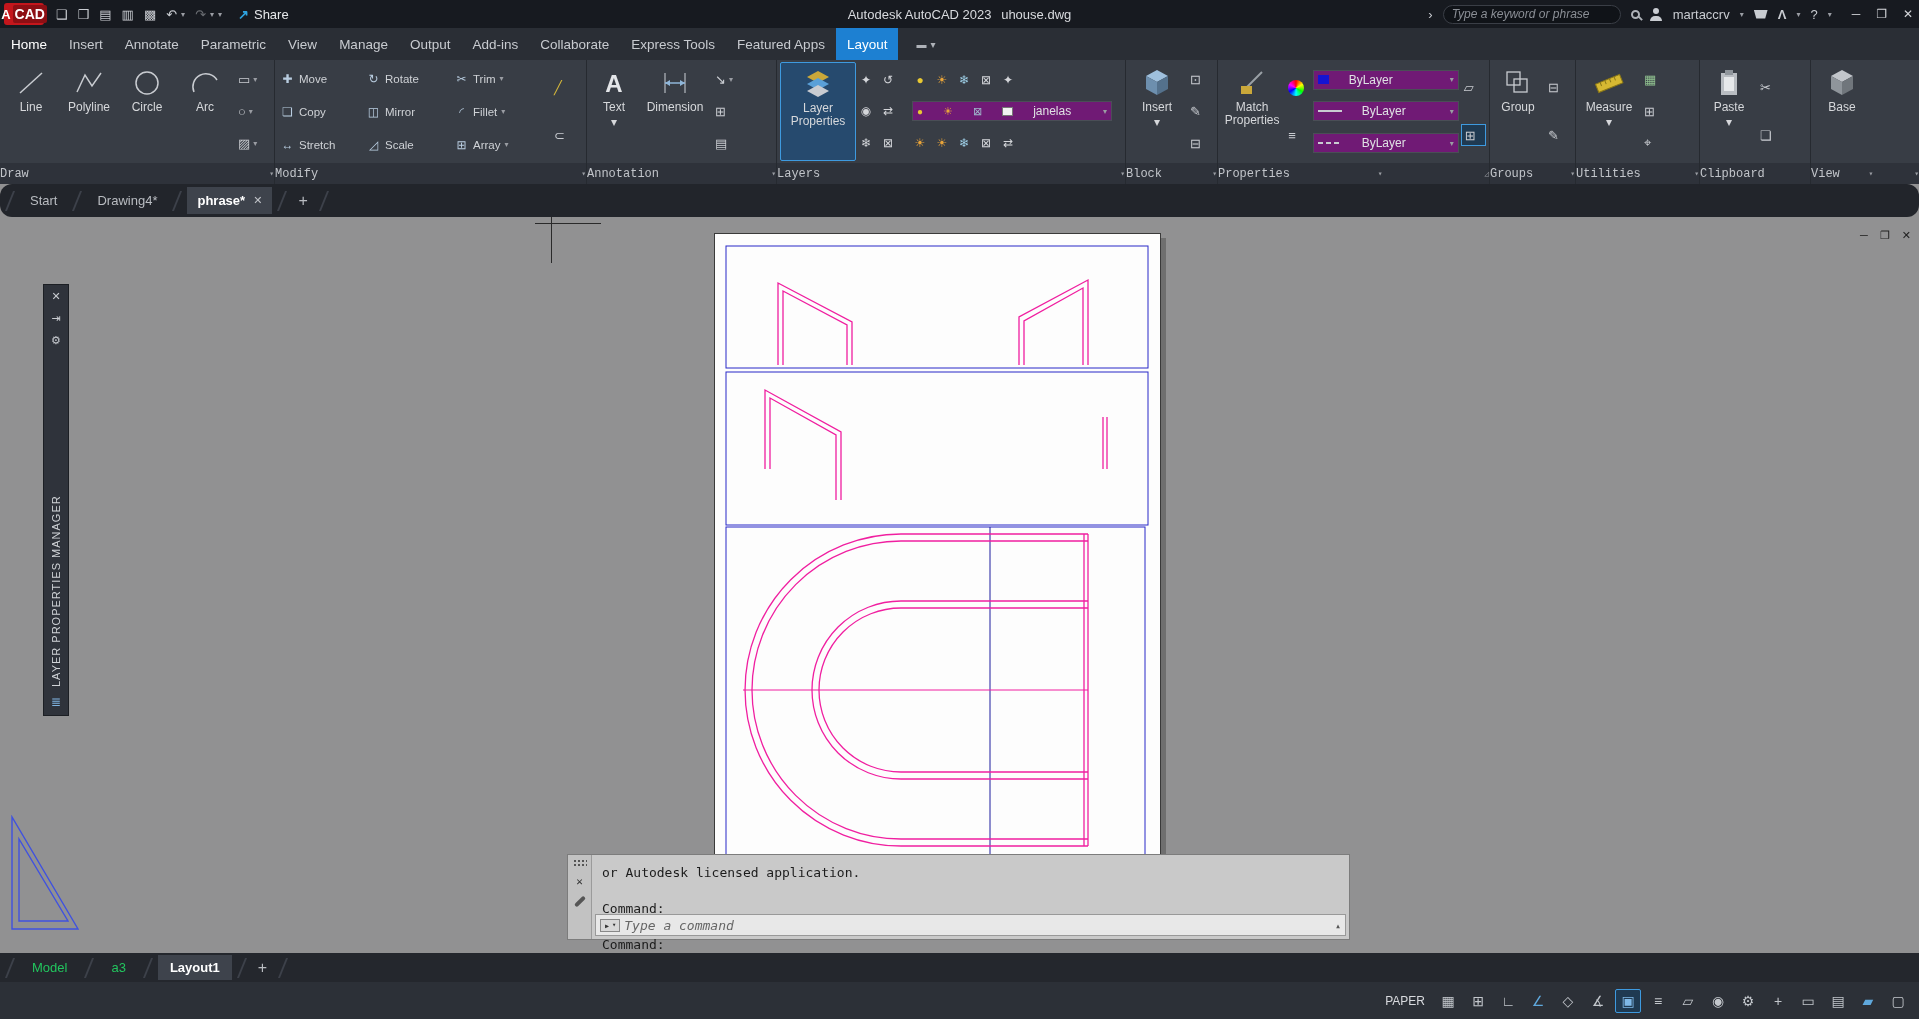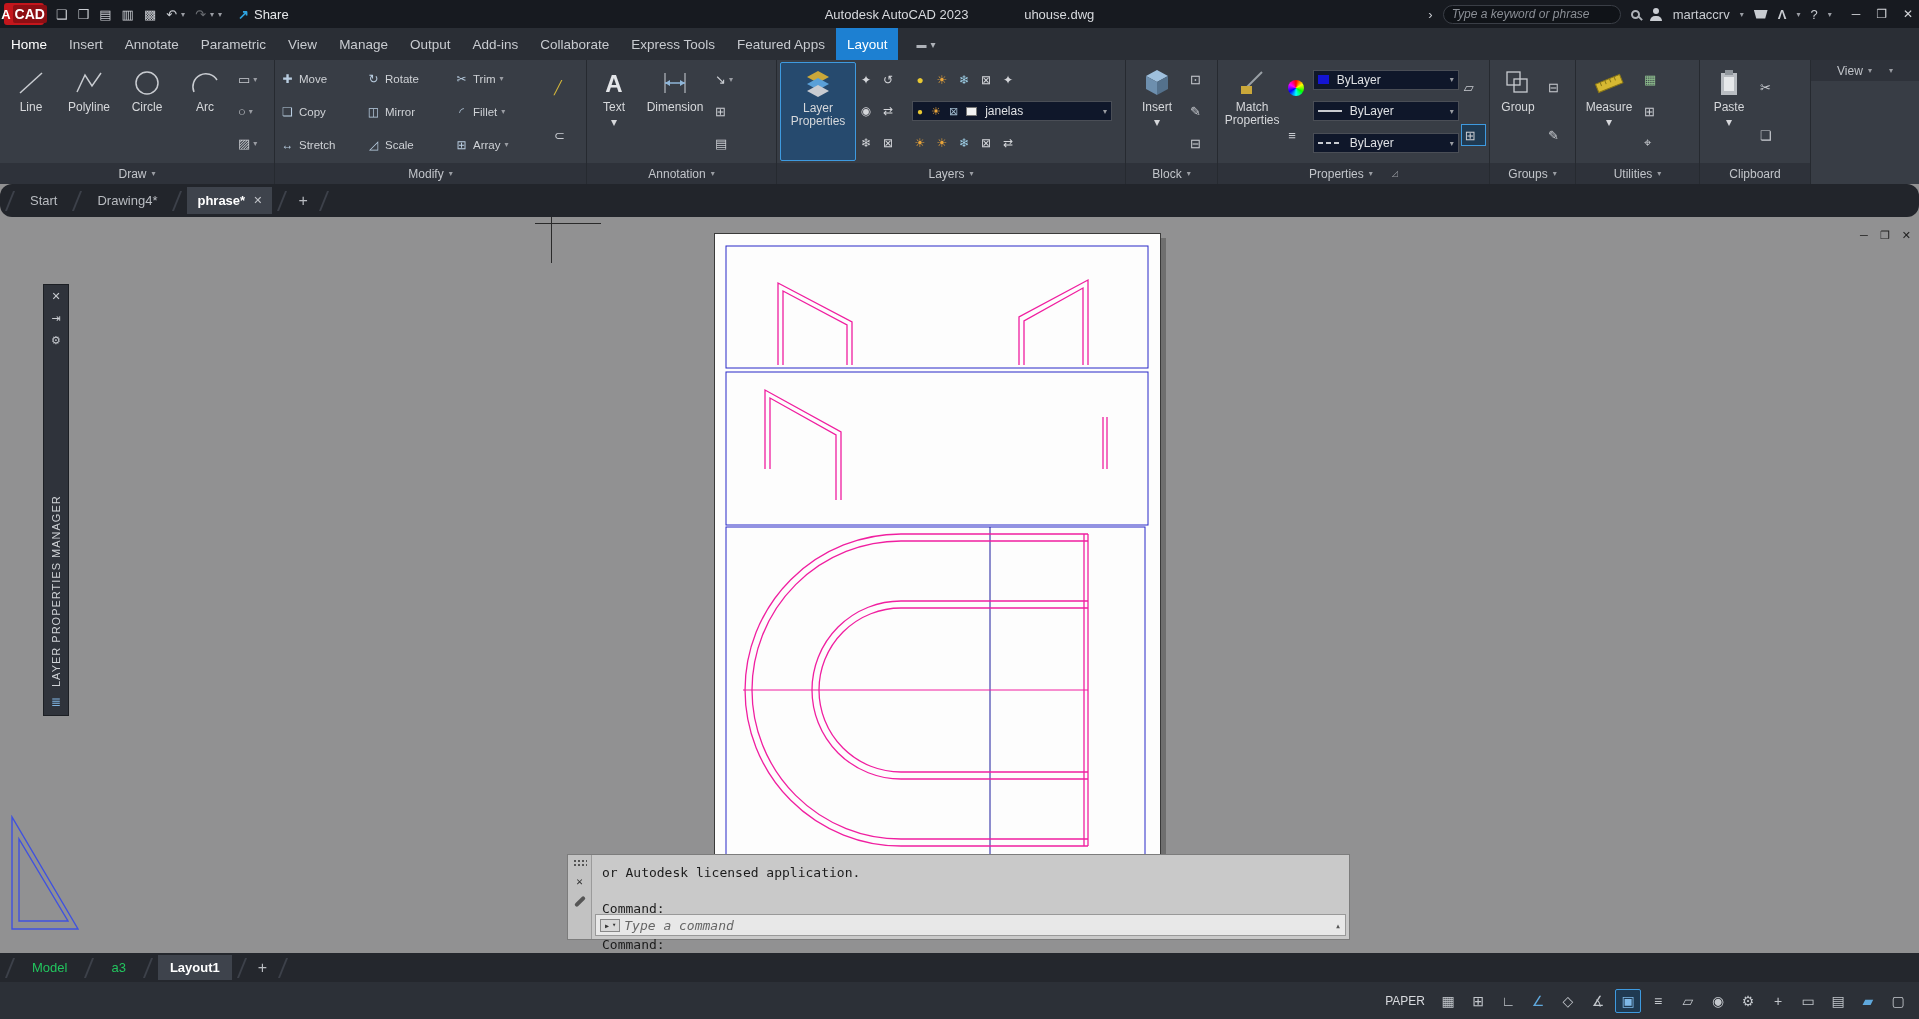--- a/index.html
+++ b/index.html
@@ -10,21 +10,21 @@
   
   #titlebar { position:absolute; top:0; left:0; right:0; height:28px; background:#171a20; display:flex; align-items:center; font-size:13px; z-index:50; }
   .logo { width:40px; height:22px; margin-left:4px; background:#c4161c; border-radius:3px; display:flex; align-items:center; justify-content:center; gap:2px; color:#fff; font-weight:bold; }
   .logo .cad { font-size:14px; background:#8d0f14; padding:1px 2px; border-radius:2px; }
   .qat { display:flex; align-items:center; gap:10px; margin-left:12px; color:#c9ccd1; font-size:13px; }
   .qat span { cursor:default; }
   .qat .dd { font-size:8px; color:#9a9da3; margin-left:-6px; }
   .share-box { display:flex; align-items:center; gap:5px; margin-left:16px; color:#e6e8ea; }
   .share-box .sicon { color:#2ea3e0; font-weight:bold; }
   #title-center { position:absolute; left:0; right:0; text-align:center; color:#d8dade; pointer-events:none; }
-  #title-center span { margin:0 26px; }
+  #title-center span { margin:0 3px; }
   #title-right { position:absolute; right:6px; display:flex; align-items:center; gap:10px; color:#c9ccd1; }
   .searchpill { width:178px; height:19px; background:#101318; border:1px solid #3a3e46; border-radius:10px; padding:0 8px; color:#c9ccd1; font-size:12px; }
   .searchpill::placeholder { font-style:italic; color:#8b8f96; }
   .mag { width:9px; height:9px; border:2px solid #aeb2b8; border-radius:50%; position:relative; display:inline-block; }
   .mag::after { content:""; position:absolute; width:6px; height:2px; background:#aeb2b8; transform:rotate(45deg); right:-5px; bottom:-2px; }
   .person { width:13px; height:13px; position:relative; display:inline-block; }
   .person::before { content:""; position:absolute; width:6px; height:6px; border-radius:50%; background:#c9ccd1; left:3px; top:0; }
   .person::after { content:""; position:absolute; width:12px; height:5px; border-radius:6px 6px 0 0; background:#c9ccd1; left:0; bottom:0; }
   .cart { width:14px; height:9px; background:#c9ccd1; clip-path:polygon(0 0,100% 0,82% 100%,18% 100%); position:relative; display:inline-block; }
   .winbtns { display:flex; gap:16px; margin-left:10px; font-size:12px; color:#d4d6da; }
@@ -34,33 +34,33 @@
   #ribbontabs { position:absolute; top:28px; left:0; right:0; height:32px; background:#2a2e35; display:flex; align-items:stretch; font-size:13.5px; z-index:49; }
   .rtab { display:flex; align-items:center; padding:0 11px; color:#c8cbd0; cursor:default; }
   .rtab.first { color:#ffffff; }
   .rtab.active { background:#1d80d2; color:#fff; }
   .rtoggle { display:flex; align-items:center; gap:4px; margin-left:10px; padding:0 8px; color:#aeb2b8; font-size:10px; }
 
   
   #ribbon { position:absolute; top:60px; left:0; right:0; height:124px; background:#383d45; z-index:48; }
   .panel { position:absolute; top:0; bottom:0; display:flex; flex-direction:column; border-right:1px solid #262a30; }
   .pbody { flex:1; display:flex; padding:2px 3px; gap:2px; }
-  .plabel { height:21px; background:#2e323a; display:flex; align-items:center; justify-content:center; gap:5px; font-size:12px; color:#c2c5ca; }
+  .plabel { height:21px; background:#2e323a; display:flex; align-items:center; justify-content:space-between; font-size:12px; color:#c2c5ca;font-family:Liberation Mono, monospace; }
   .plabel .dd { font-size:8px; color:#9a9da3; }
   .bigbtn { width:56px; display:flex; flex-direction:column; align-items:center; padding-top:5px; gap:2px; font-size:12px; color:#d6d8db; text-align:center; line-height:13px; border-radius:2px; }
   .bigbtn .ic { height:32px; display:flex; align-items:center; justify-content:center; }
   .smallcol { display:flex; flex-direction:column; justify-content:space-around; padding:2px 0; }
   .sbtn { display:flex; align-items:center; gap:3px; font-size:13px; color:#c9ccd1; padding:0 3px; height:22px; }
   .sbtn .dd, .mbtn .dd { font-size:8px; color:#9a9da3; }
   .mgrid { display:flex; gap:2px; }
   .mcol { display:flex; flex-direction:column; justify-content:space-around; }
   .mbtn { display:flex; align-items:center; gap:4px; font-size:11.5px; color:#cfd2d6; height:25px; padding:0 2px; white-space:nowrap; }
   .mbtn .mi { font-size:12px; width:15px; text-align:center; color:#b9cde0; }
   .yellow { color:#d6b83a !important; }
-  .combo { height:20px; background:#0f172a; border:1px solid #4a4e56; display:flex; align-items:center; gap:8px; padding:0 4px; color:#dfe1e4; font-size:12px; }
+  .combo { height:20px; background:#701a75; border:1px solid #4a4e56; display:flex; align-items:center; gap:20px; padding:0 4px; color:#dfe1e4; font-size:12px; }
   .combo .dd { margin-left:auto; font-size:8px; color:#9a9da3; }
   .swatch { width:11px; height:9px; background:#1414d2; display:inline-block; }
   .swatch-w { width:11px; height:9px; background:#f2f2f2; border:1px solid #777; display:inline-block; }
   .lineseg { width:24px; height:2px; background:#c9ccd1; display:inline-block; }
   .hlbtn { background:#264a6e; border:1px solid #3e9adf; }
   .colorwheel { width:16px; height:16px; border-radius:50%; background:conic-gradient(#f00,#ff0,#0f0,#0ff,#00f,#f0f,#f00); display:inline-block; }
   .layrow { display:flex; align-items:center; gap:6px; height:20px; font-size:12px; }
   .layrow span { width:16px; text-align:center; }
   .bluebox { border:1px solid #3e9adf; background:#1f3a52; }
 
@@ -557,20 +557,32 @@
             <span>❏</span>
           </div>
       </div>
     </div>
     <div class="plabel">
       <span>Clipboard</span>
     </div>
   </div>
 
   <div class="panel" style="left:1811px;width:108px;border-right:none">
+    <div class="pbody">
+      <div class="bigbtn" style="width:56px">
+        <span class="ic">
+          <svg width="30" height="32">
+            <polygon points="15,3 26,9 15,15 4,9" fill="#c2c6cb"></polygon>
+            <polygon points="4,9 15,15 15,28 4,22" fill="#8f959b"></polygon>
+            <polygon points="26,9 15,15 15,28 26,22" fill="#70767c"></polygon>
+          </svg>
+        </span>
+        <span>Base</span>
+      </div>
+    </div>
     <div class="plabel">
       <span>View</span>
       <span class="dd">▾</span>
       <span class="dd" style="margin-left:12px">▾</span>
     </div>
   </div>
 </div>
 
 <div id="filetabs">
   <span class="slash"></span>

